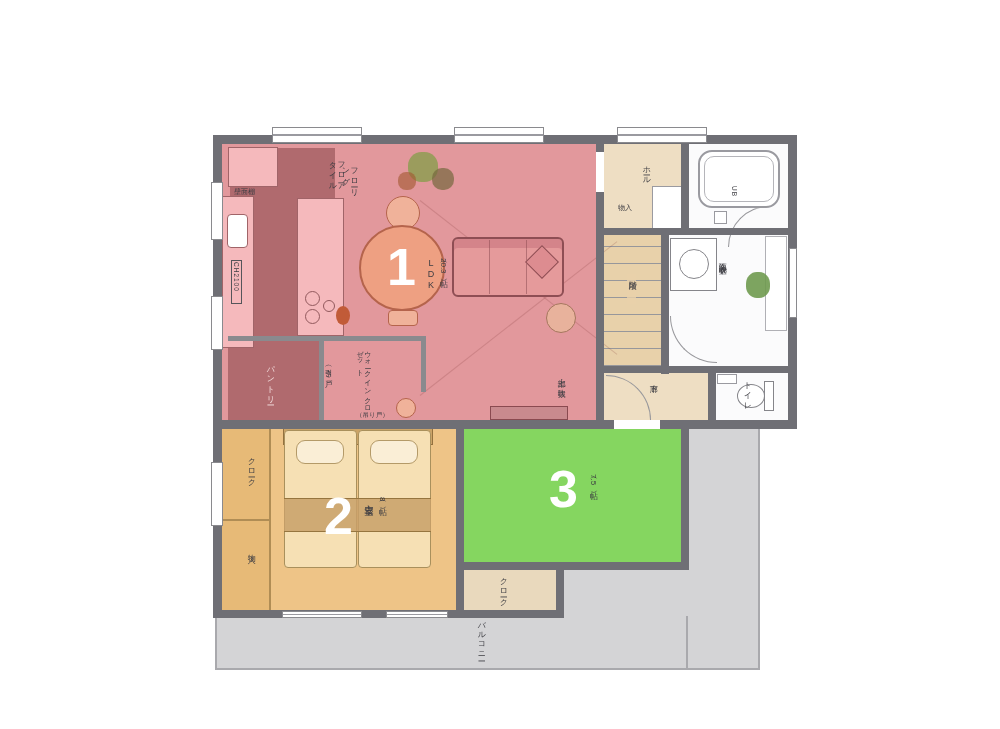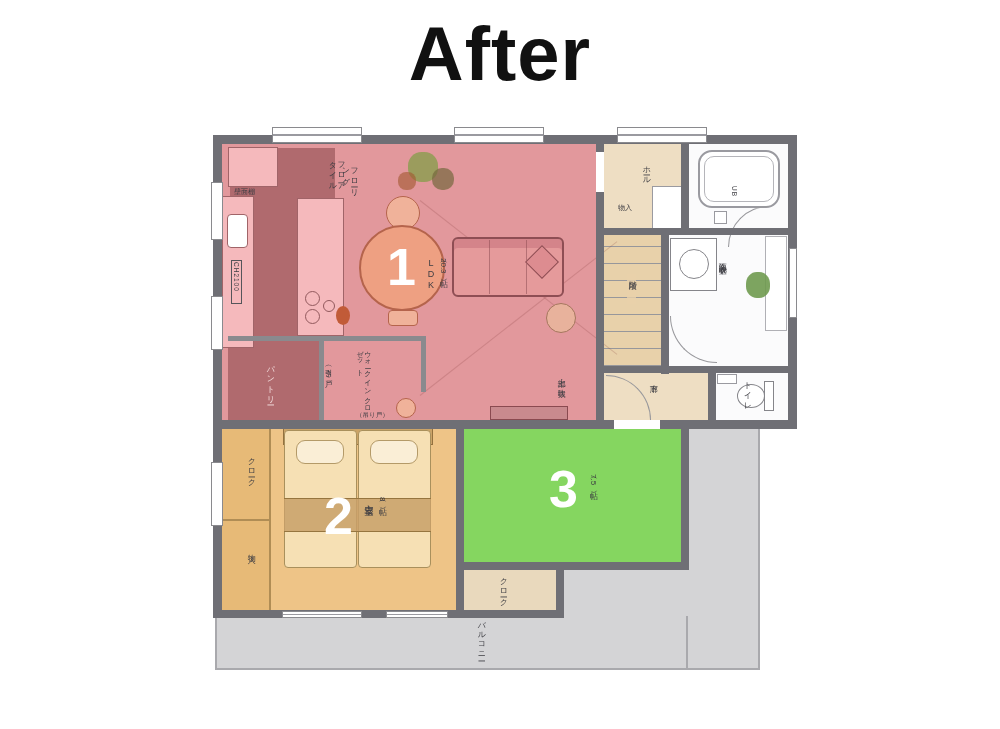--- a/index.html
+++ b/index.html
@@ -22,21 +22,20 @@
   .zone-tag .nm{writing-mode:vertical-rl;text-orientation:upright;font-size:9px;color:#3c3c42;letter-spacing:1px;}
   .zone-tag .sz{writing-mode:vertical-rl;text-orientation:mixed;font-size:8px;color:#3c3c42;}
   .arc{border:0 solid #97979b;}
   .sketch{background:rgba(130,60,60,.22);height:1px;transform-origin:left center;}
 </style>
 </head>
 <body>
 
 <div class="page">
 
-  <div class="abs title">After</div>
 
   <div class="abs" style="left:215px;top:612px;width:545px;height:58px;background:#d4d4d6;border:2px solid #a9a9ad;box-sizing:border-box;"></div>
   <div class="abs" style="left:686px;top:425px;width:74px;height:245px;background:#d4d4d6;border:2px solid #a9a9ad;box-sizing:border-box;"></div>
   <div class="abs" style="left:560px;top:566px;width:130px;height:50px;background:#d4d4d6;"></div>
 
   <div class="abs" style="left:600px;top:140px;width:85px;height:92px;background:#eedec3;"></div>
   <div class="abs" style="left:600px;top:230px;width:64px;height:140px;background:repeating-linear-gradient(to bottom,#e8d1aa 0 16px,#97979b 16px 17px);"></div>
   <div class="abs" style="left:600px;top:370px;width:112px;height:55px;background:#eedec3;"></div>
   <div class="abs" style="left:460px;top:567px;width:100px;height:47px;background:#e9d9bd;"></div>
 

